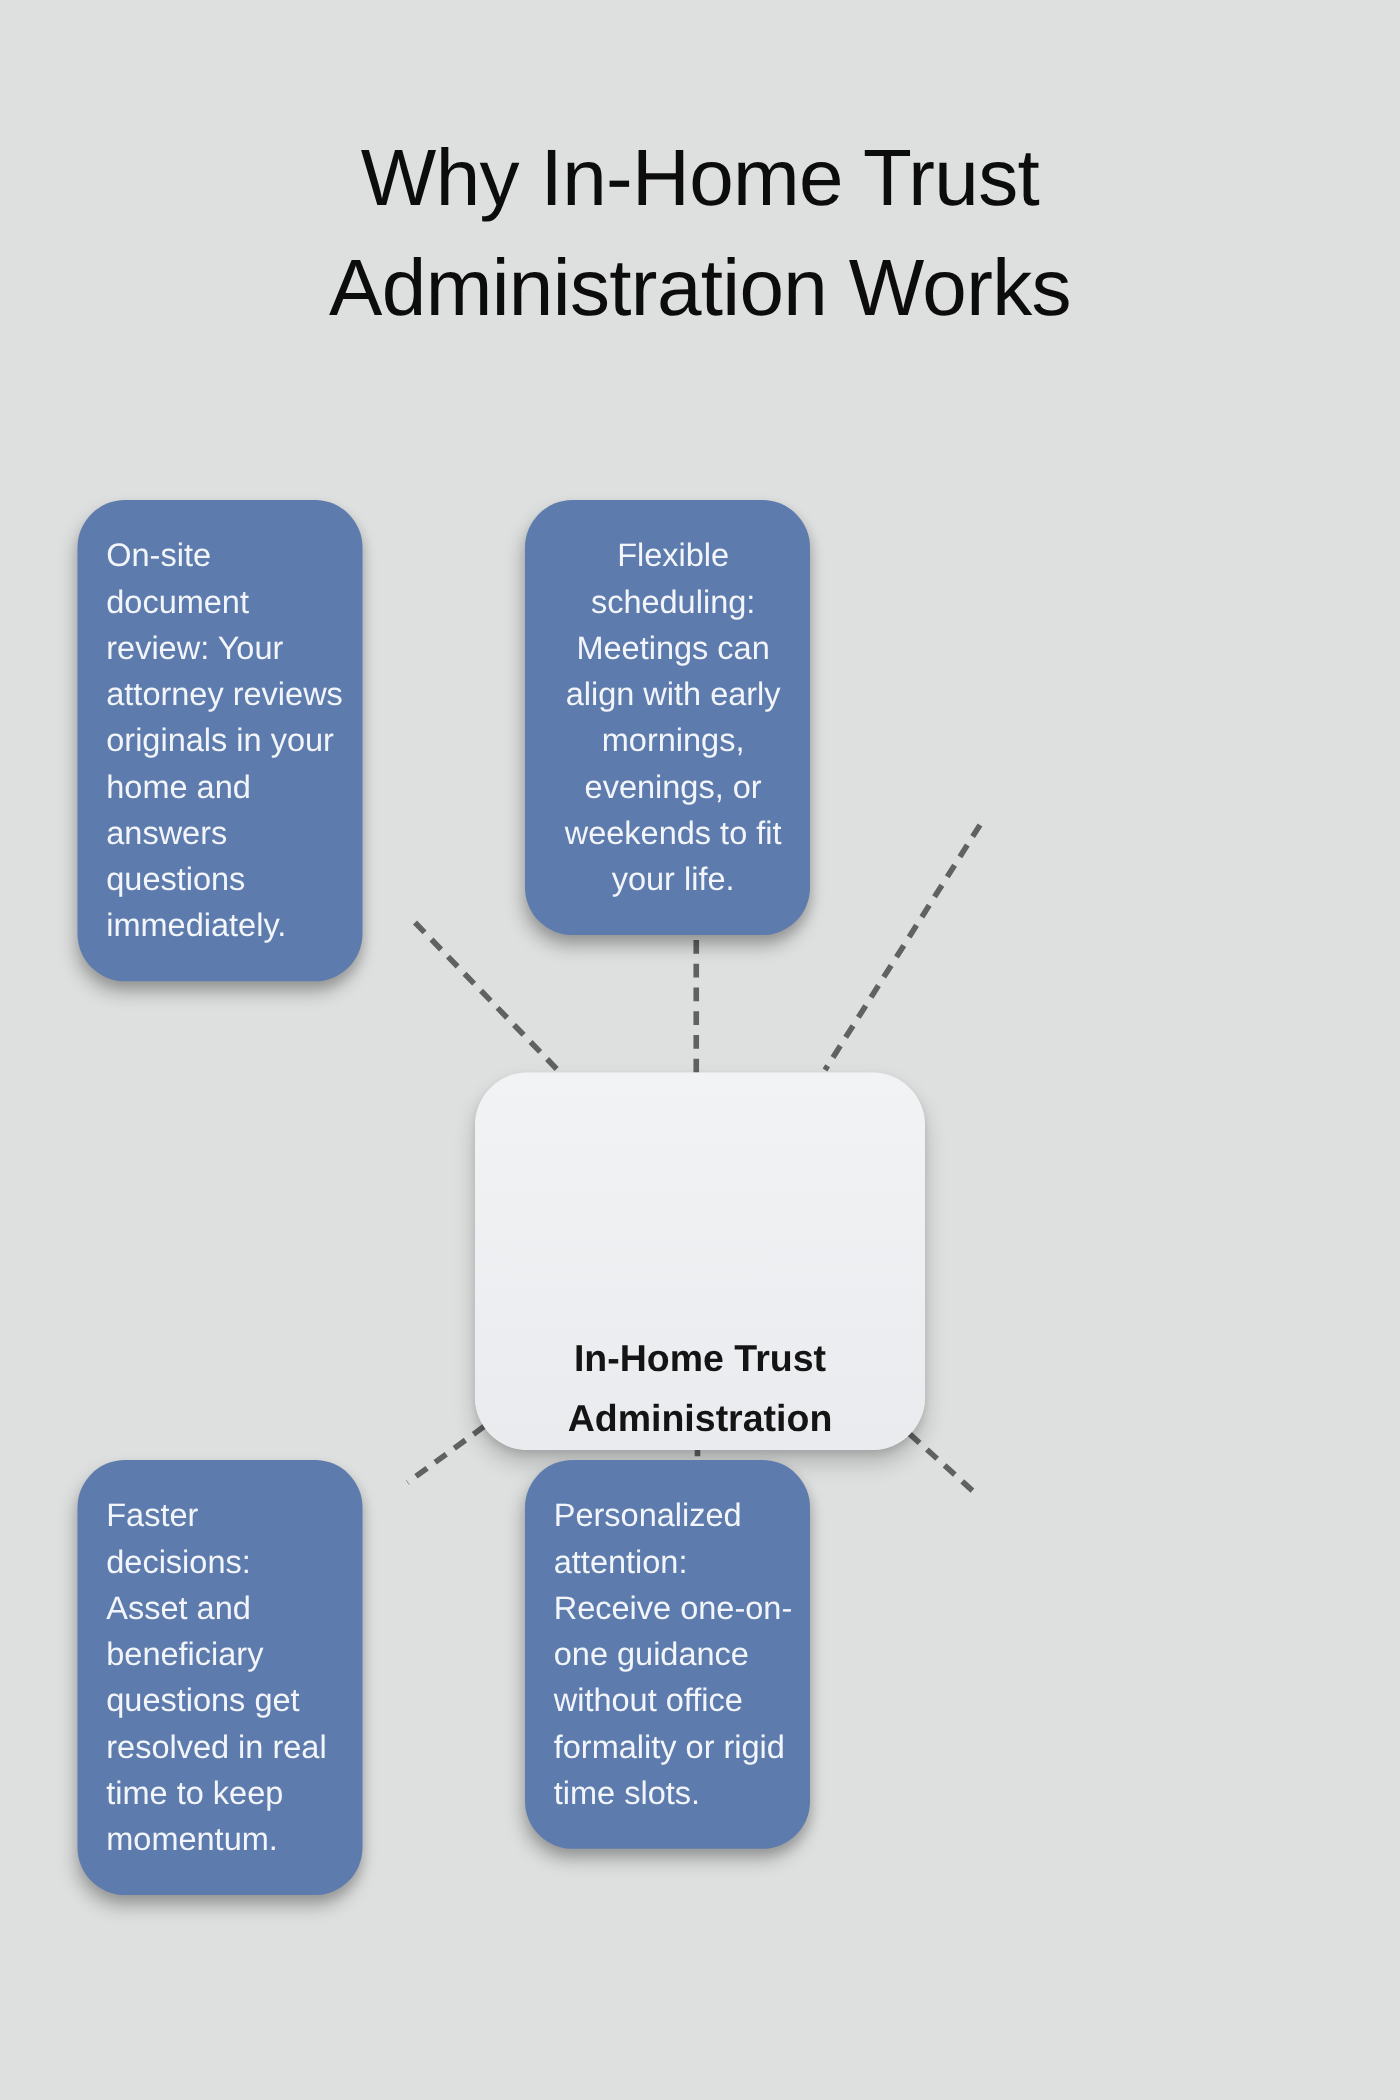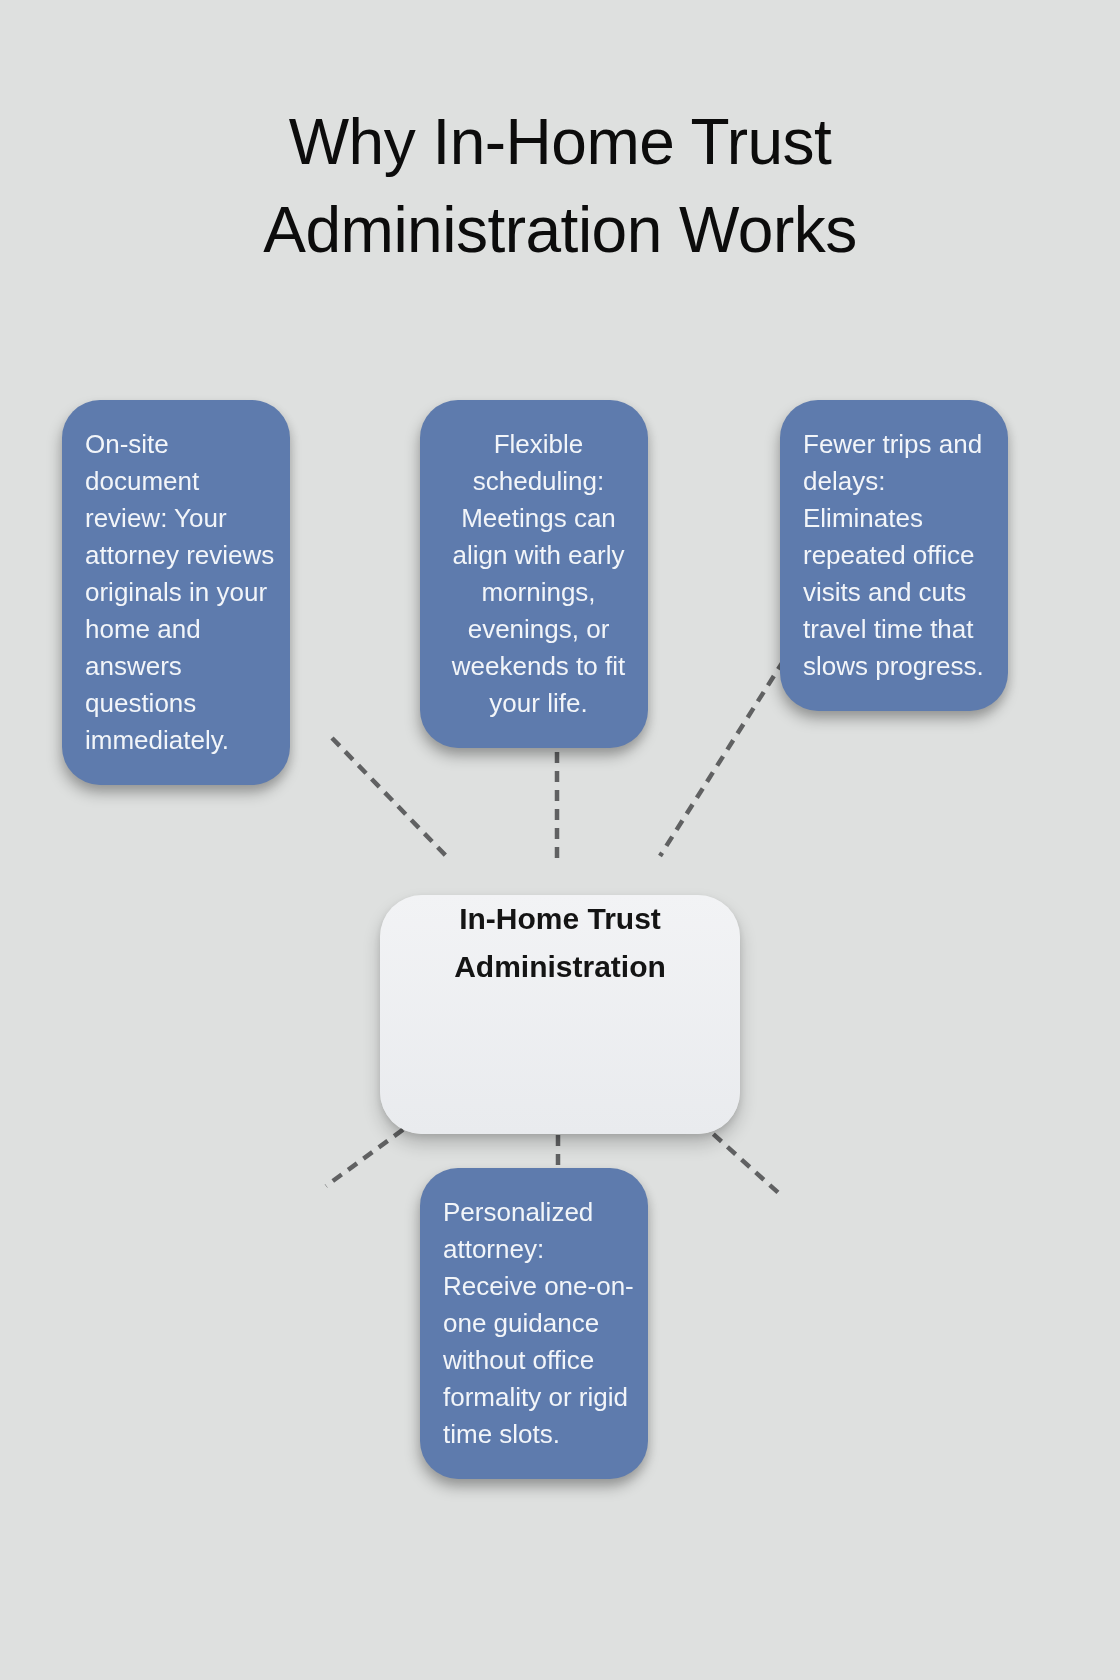--- a/index.html
+++ b/index.html
@@ -39,31 +39,30 @@
   .connectors line {
     stroke: var(--connector, #606162);
     stroke-width: 4.5;
     stroke-dasharray: 11 8;
   }
   .center-node {
     position: absolute;
     left: 380px;
     top: 858px;
     width: 360px;
-    height: 239px;
+    height: 302px;
     border-radius: 42px;
     background: linear-gradient(180deg,
                 var(--center-bg, #f2f3f5) 0%,
                 var(--center-bg-2, #e9ebee) 100%);
     box-shadow: 0 10px 18px rgba(0,0,0,0.20), 0 3px 6px rgba(0,0,0,0.10);
     display: flex;
-    align-items: flex-start;
+    align-items: flex-end;
     justify-content: center;
     text-align: center;
-    margin-top: 37px;
   }
   .center-label {
     font-size: 30px;
     font-weight: 700;
     line-height: 48px;
     color: var(--center-text, #141414);
     padding: 0 30px;
   }
   .benefit {
     position: absolute;
@@ -123,33 +122,34 @@
     <p class="benefit-text">Flexible
 scheduling:
 Meetings can
 align with early
 mornings,
 evenings, or
 weekends to fit
 your life.</p>
   </div>
 
-  <div class="benefit b3">
-    <p class="benefit-text">Fewer trips and
-delays: Eliminates
-repeated office
-visits and cuts
-travel time that
-slows progress.</p>
+
+  <div class="benefit b4">
+    <p class="benefit-text">Faster decisions:
+Asset and
+beneficiary
+questions get
+resolved in real
+time to keep
+momentum.</p>
   </div>
-
 
   <div class="benefit b5">
     <p class="benefit-text">Personalized
-attorney:
+attention:
 Receive one-on-
 one guidance
 without office
 formality or rigid
 time slots.</p>
   </div>
 
 
 </div>
 

